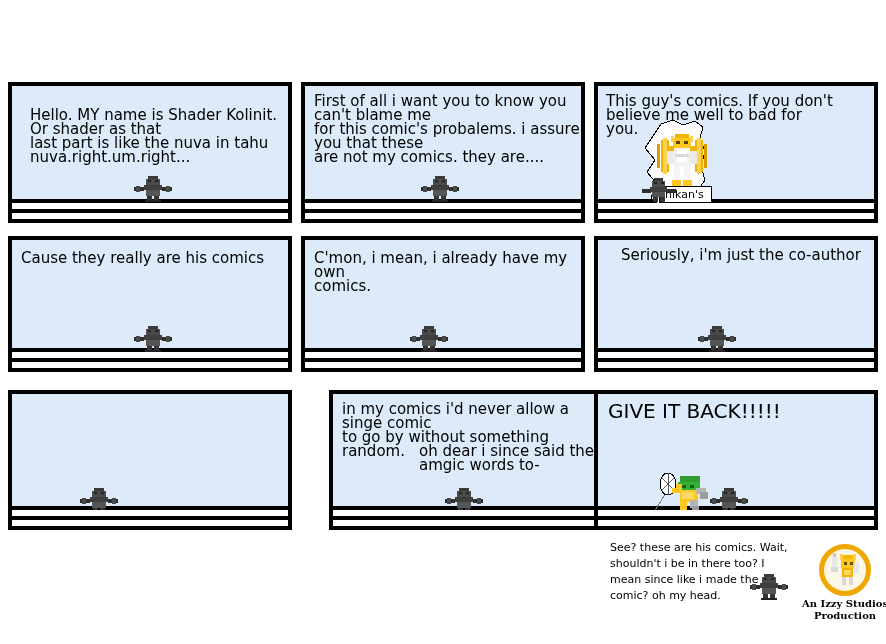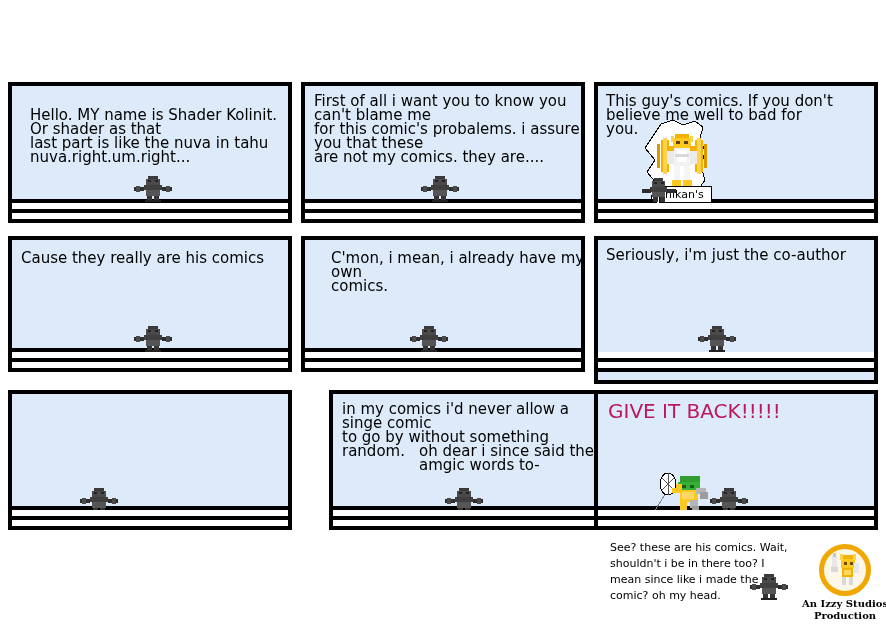--- a/index.html
+++ b/index.html
@@ -48,21 +48,21 @@
     position: absolute;
     color: #000000;
     font-family: "DejaVu Sans", sans-serif;
     font-size: 15px;
     line-height: 14px;
     white-space: pre-line;
     letter-spacing: 0px;
   }
   .shout-text {
     position: absolute;
-    color: #be185d;
+    color: #000000;
     font-family: "DejaVu Sans", sans-serif;
     font-size: 20px;
     line-height: 22px;
     white-space: pre-line;
   }
   .caption-text {
     position: absolute;
     color: #000000;
     font-family: "DejaVu Sans", sans-serif;
     font-size: 11px;
@@ -245,21 +245,21 @@
           <rect x="19" y="24" width="8" height="2" fill="#222"></rect>
         </svg>
       </div>
     </div>
     <div class="strip" style="top:116px; height:10px;"></div>
     <div class="strip" style="top:126px; height:10px;"></div>
   </div>
 
   <div class="panel" style="left:301px; top:236px; width:284px; height:136px;">
     <div class="panel-art" style="height:116px;">
-      <div class="balloon-text" style="left:26px; top:11px; width:268px;">C'mon, i mean, i already have my own
+      <div class="balloon-text" style="left:9px; top:11px; width:268px;">C'mon, i mean, i already have my own
 comics.</div>
       <div class="sprite" style="left:105px; top:86px;">
         <svg width="38" height="26" viewBox="0 0 38 26" shape-rendering="crispEdges">
           <rect x="14" y="0" width="10" height="3" fill="#3a3a3a"></rect>
           <rect x="12" y="3" width="14" height="6" fill="#4a4a4a"></rect>
           <rect x="14" y="4" width="3" height="2" fill="#222"></rect>
           <rect x="21" y="4" width="3" height="2" fill="#222"></rect>
           <rect x="10" y="9" width="18" height="5" fill="#3f3f3f"></rect>
           <rect x="0" y="11" width="10" height="4" fill="#2e2e2e"></rect>
           <rect x="28" y="11" width="10" height="4" fill="#2e2e2e"></rect>
@@ -271,21 +271,21 @@
           <rect x="11" y="24" width="8" height="2" fill="#222"></rect>
           <rect x="19" y="24" width="8" height="2" fill="#222"></rect>
         </svg>
       </div>
     </div>
     <div class="strip" style="top:116px; height:10px;"></div>
     <div class="strip" style="top:126px; height:10px;"></div>
   </div>
 
   <div class="panel" style="left:594px; top:236px; width:284px; height:136px;">
-    <div class="panel-art" style="height:148px;">
+    <div class="panel-art" style="height:116px;text-align:center;">
       <div class="balloon-text" style="left:8px; top:8px; width:270px;">Seriously, i'm just the co-author</div>
       <div class="sprite" style="left:100px; top:86px;">
         <svg width="38" height="26" viewBox="0 0 38 26" shape-rendering="crispEdges">
           <rect x="14" y="0" width="10" height="3" fill="#3a3a3a"></rect>
           <rect x="12" y="3" width="14" height="6" fill="#4a4a4a"></rect>
           <rect x="14" y="4" width="3" height="2" fill="#222"></rect>
           <rect x="21" y="4" width="3" height="2" fill="#222"></rect>
           <rect x="10" y="9" width="18" height="5" fill="#3f3f3f"></rect>
           <rect x="0" y="11" width="10" height="4" fill="#2e2e2e"></rect>
           <rect x="28" y="11" width="10" height="4" fill="#2e2e2e"></rect>

